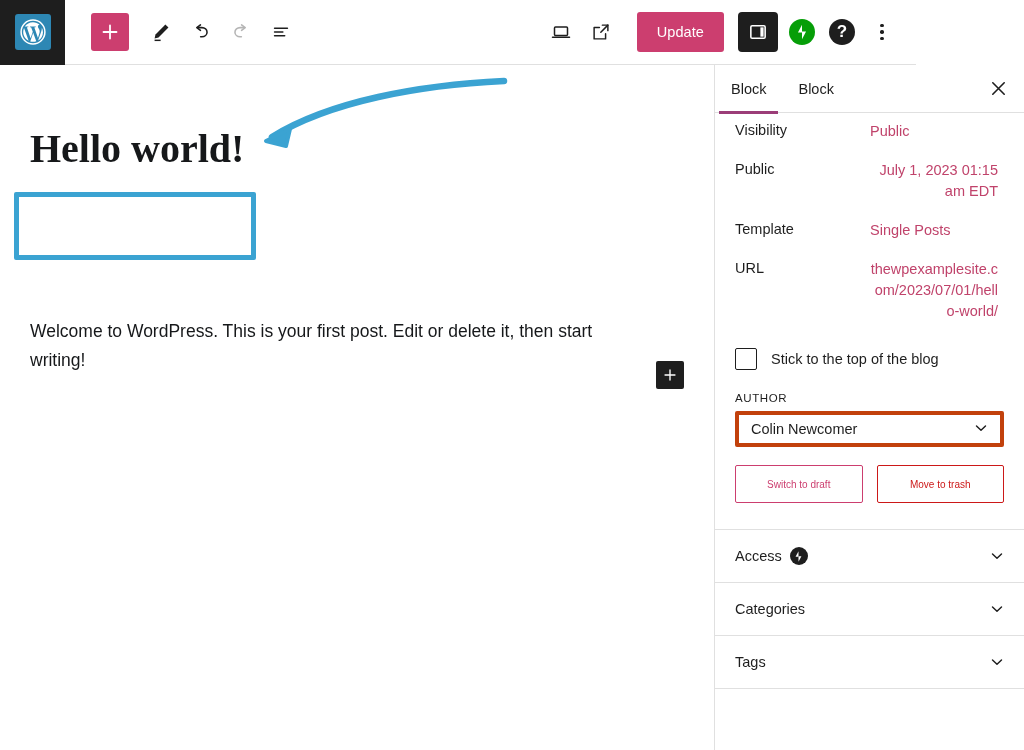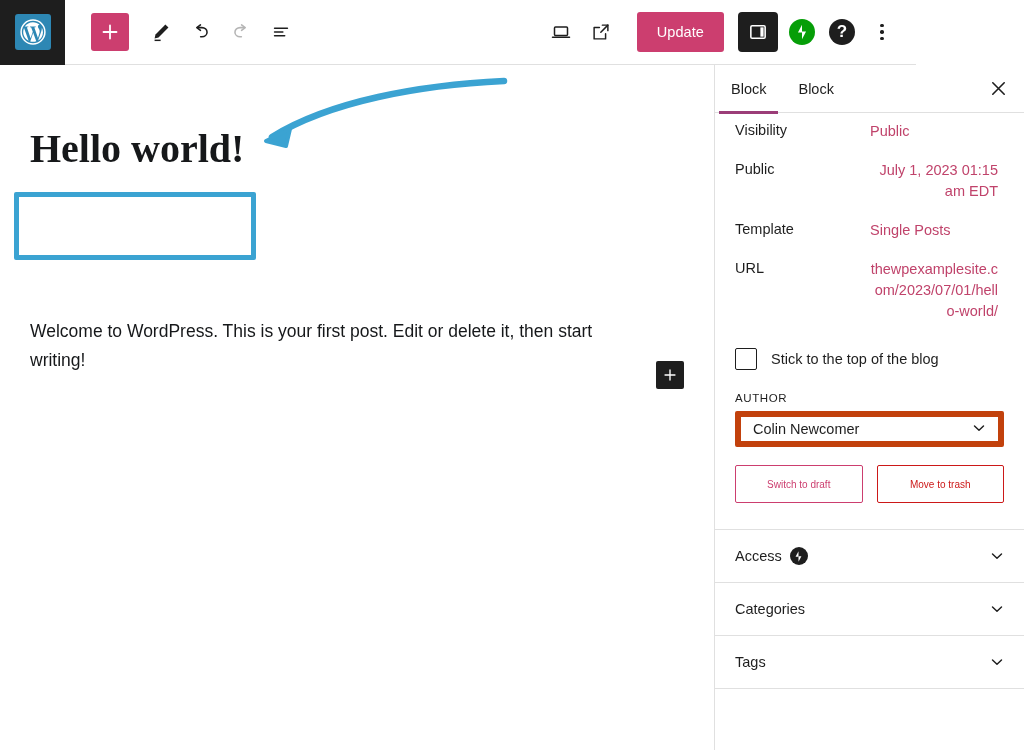--- a/index.html
+++ b/index.html
@@ -173,21 +173,21 @@
 
   .sticky-row { display: flex; align-items: center; gap: 14px; padding: 16px 0 6px 0; }
   .chk { width: 22px; height: 22px; border: 1.6px solid #1e1e1e; border-radius: 2px; background: #fff; cursor: pointer; flex: none; }
   .sticky-label { font-size: 14.5px; color: #1e1e1e; }
 
   .author-label {
     font-size: 11.5px; letter-spacing: .6px; color: #1e1e1e;
     text-transform: uppercase; padding: 16px 0 7px 0;
   }
   .author-select {
-    width: 100%; height: 36px; border: 6px solid #c2410c; border-radius: 2px;
+    width: 100%; height: 36px; border: 4px solid #c2410c; border-radius: 2px;
     background: #fff; display: flex; align-items: center;
     padding: 0 10px 0 12px; font-size: 14.5px; color: #1e1e1e; cursor: pointer;
   }
   .author-select .chev { margin-left: auto; }
 
   .btn-row { display: flex; gap: 14px; padding: 18px 0 22px 0; }
   .ghost-btn {
     flex: 1; height: 38px; border-radius: 2px; background: #fff;
     font-size: 10px; cursor: pointer;
     font-family: "Liberation Sans", sans-serif;

